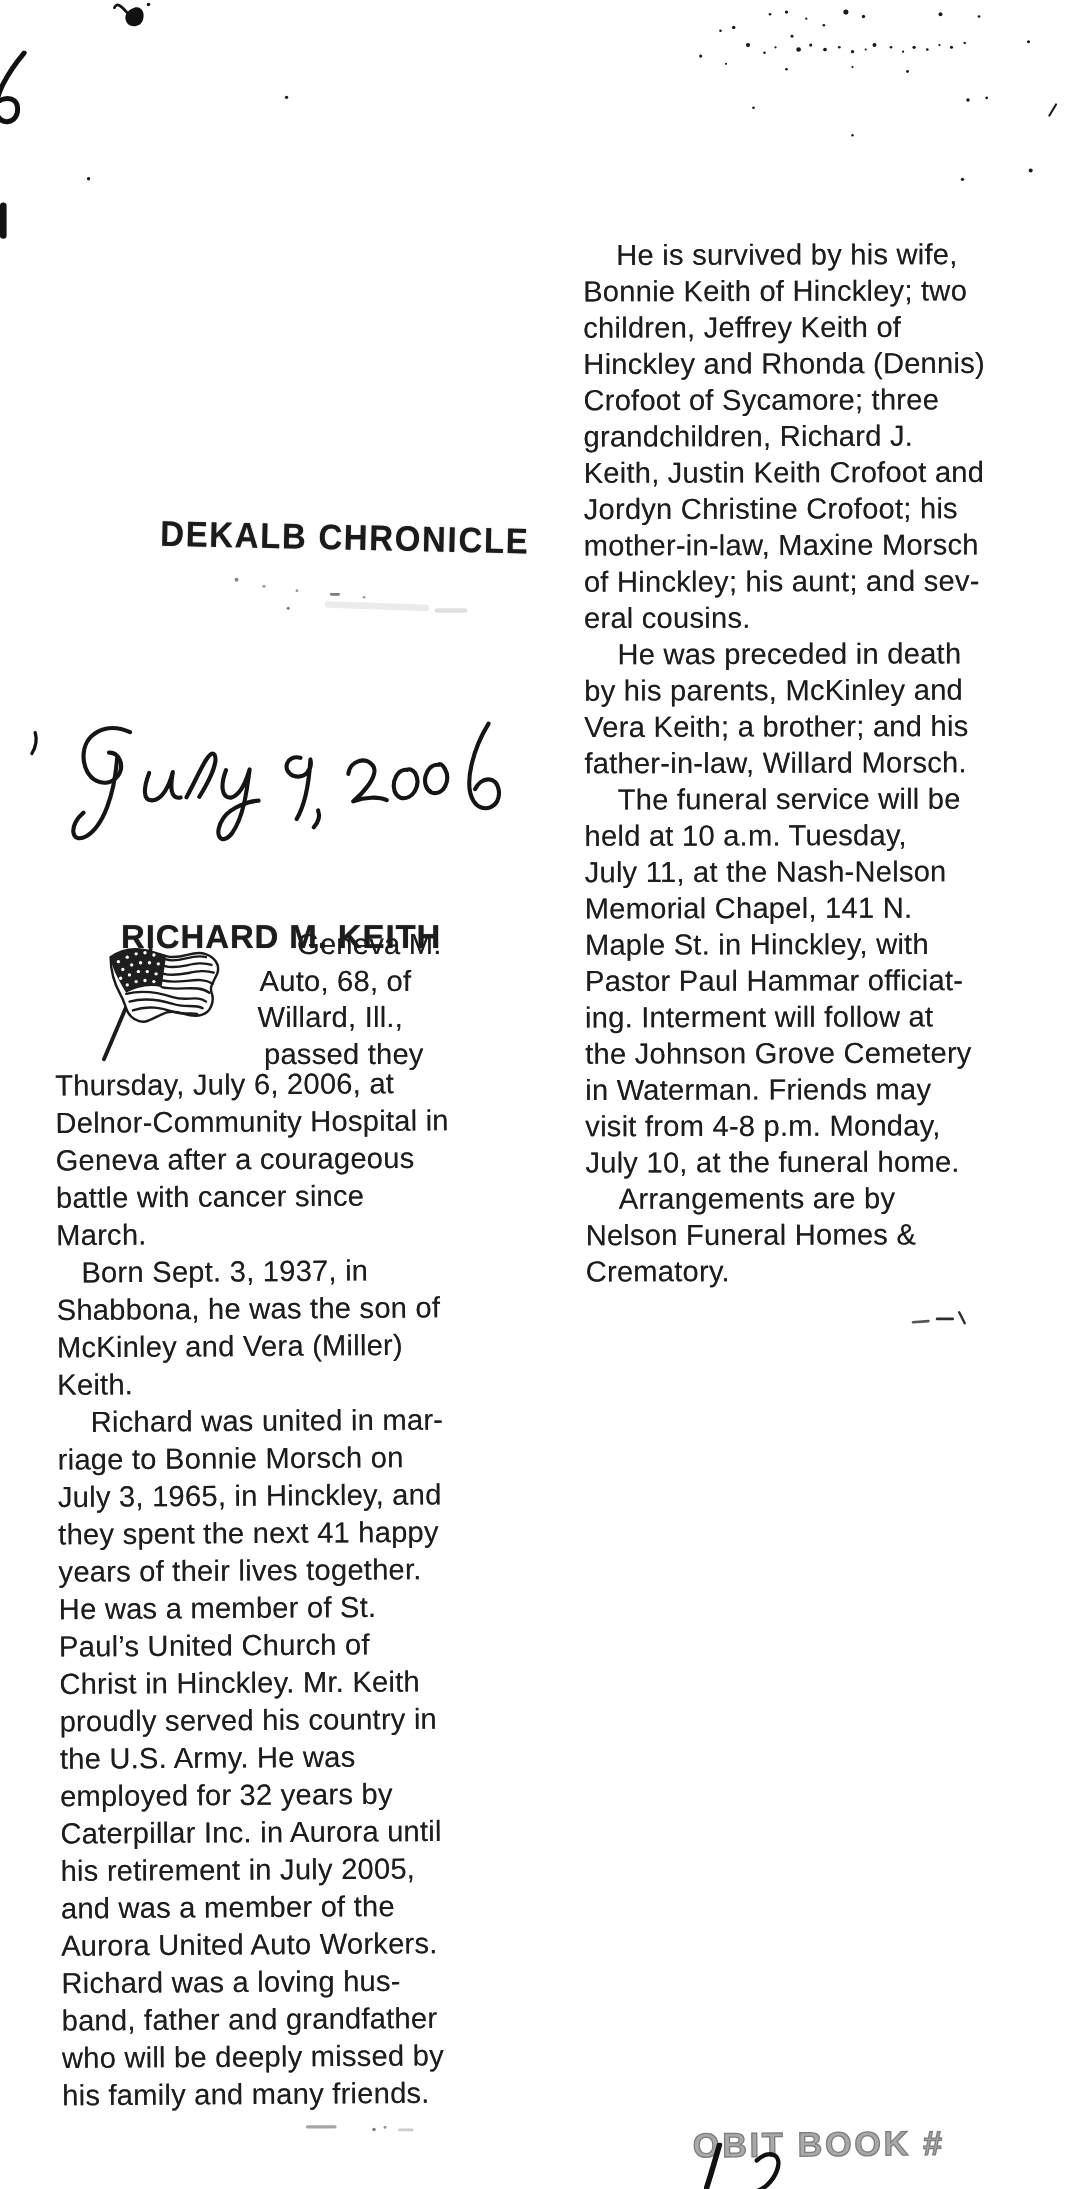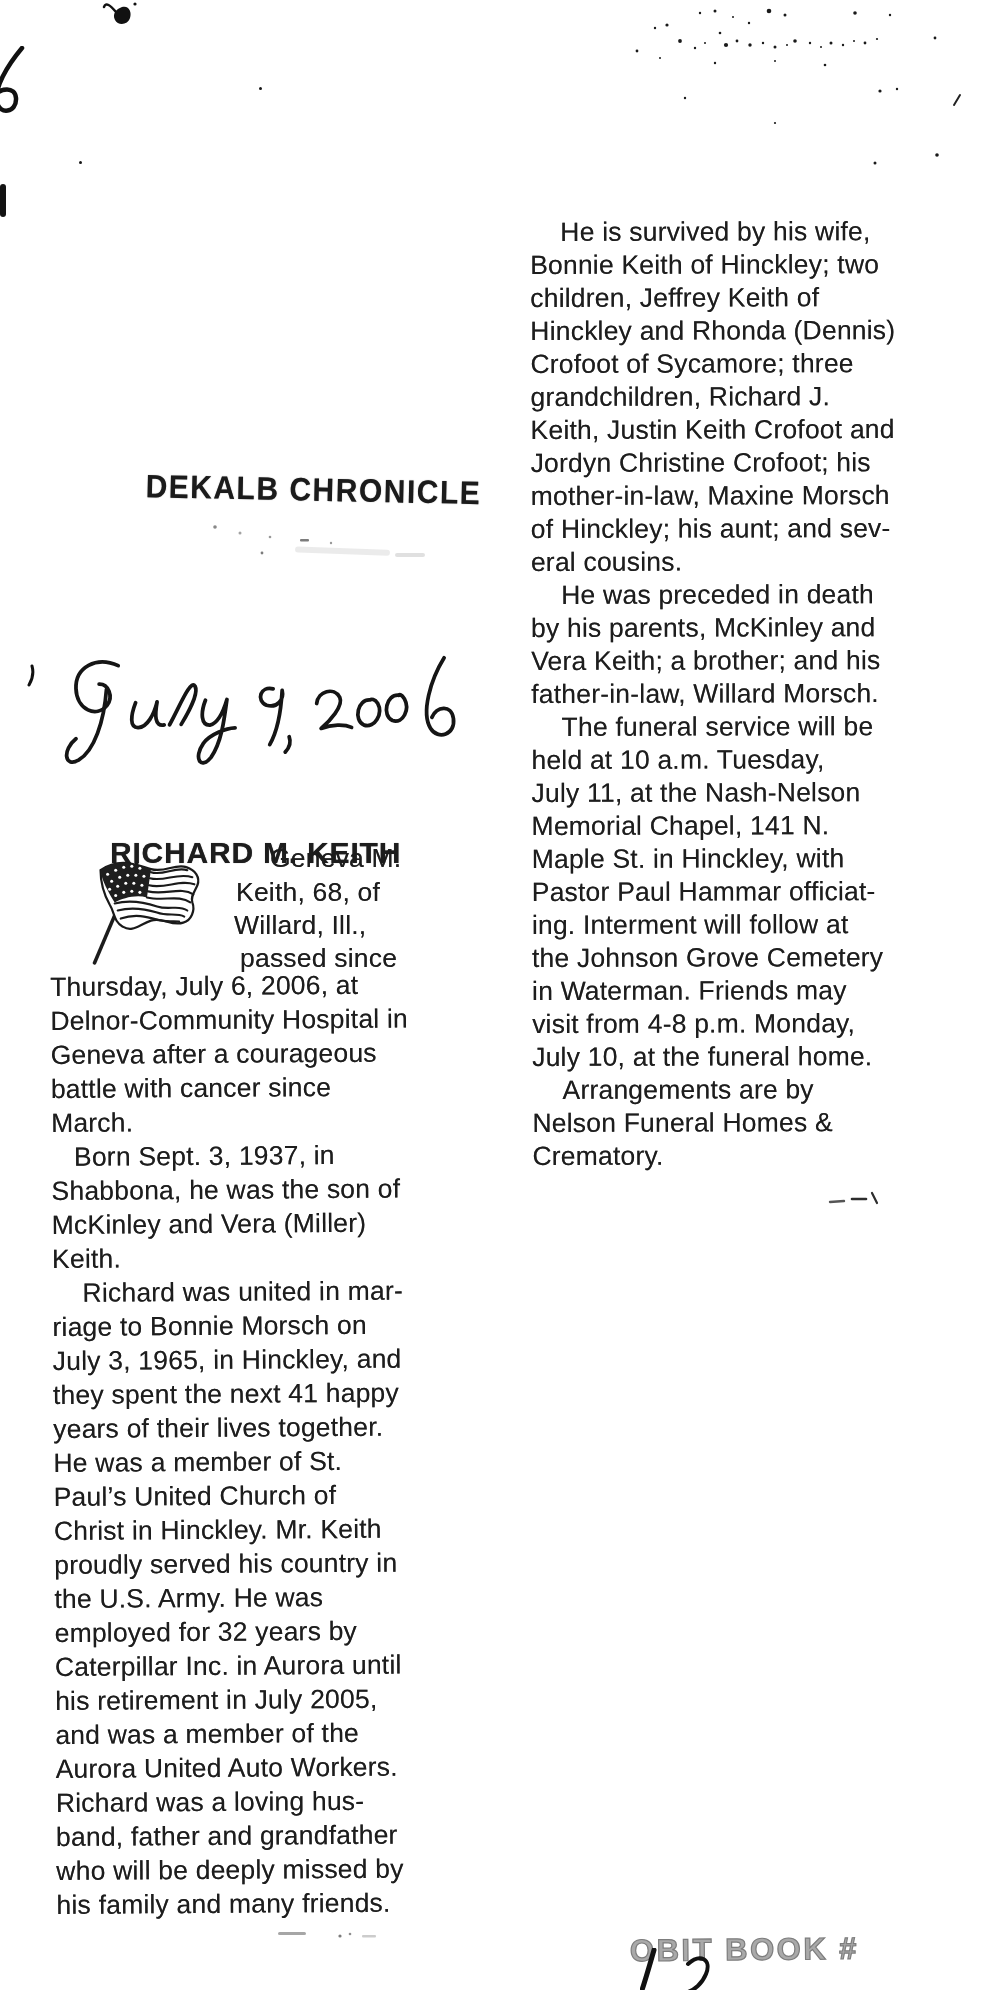--- a/index.html
+++ b/index.html
@@ -157,23 +157,23 @@
       <path d="M62 35 C78 39 92 29 107 34"></path>
       <path d="M61 41 C78 45 94 36 106 44"></path>
       <path d="M60 47 C76 51 92 44 103 52"></path>
       <path d="M28 53 C44 49 58 52 70 56 C82 60 92 54 100 60"></path>
       <path d="M31 60 C46 56 60 59 70 62 C80 66 90 62 97 66"></path>
       <path d="M34 68 C48 63 60 66 70 69 C78 72 86 70 92 71"></path>
     </g>
   </svg>
 
   <div class="introline" style="left:270px;top:843px">Geneva M.</div>
-  <div class="introline" style="left:236px;top:877px">Keith, 68, of</div>
+  <div class="introline" style="left:236px;top:877px">Auto, 68, of</div>
   <div class="introline" style="left:234px;top:910px">Willard, Ill.,</div>
-  <div class="introline" style="left:240px;top:943px">passed since</div>
+  <div class="introline" style="left:240px;top:943px">passed they</div>
 
   <div id="left-col" class="scan-text bodycol">Thursday, July 6, 2006, at
 Delnor-Community Hospital in
 Geneva after a courageous
 battle with cancer since
 March.
 &nbsp;&nbsp;&nbsp;Born Sept. 3, 1937, in
 Shabbona, he was the son of
 McKinley and Vera (Miller)
 Keith.

